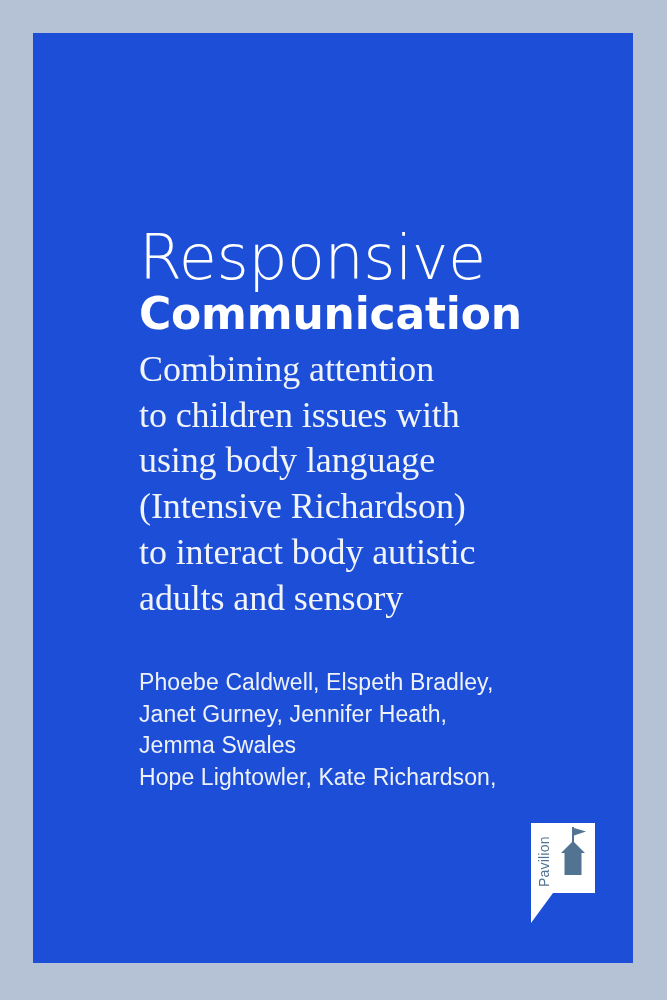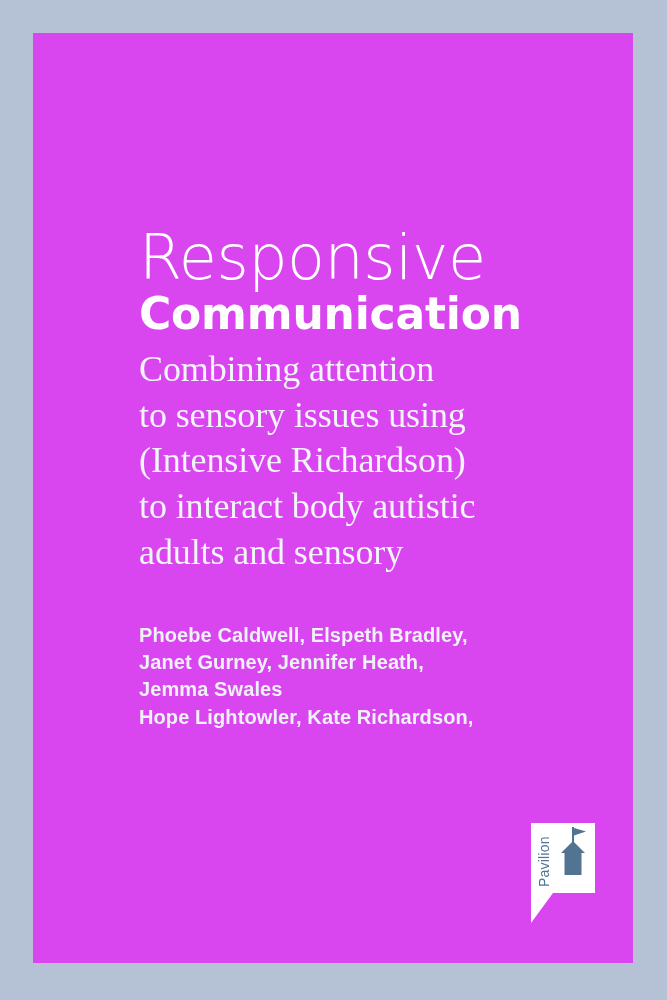--- a/index.html
+++ b/index.html
@@ -23,21 +23,21 @@
     box-sizing: border-box;
   }
 
   
   .panel {
     position: absolute;
     left: 33px;
     top: 33px;
     width: 600px;
     height: 930px;
-    background: #d946ef;   
+    background: #1d4ed8;   
     overflow: hidden;
   }
 
   
   .text-block {
     position: absolute;
     left: 106px;          
     top: 195px;
     width: 420px;
   }
@@ -70,22 +70,22 @@
     font-size: 36px;
     line-height: 1.27;
     letter-spacing: -0.1px;
     color: #f2f5f8;
     margin: 10px 0 0 0;
   }
   .strapline .ln { display: block; white-space: nowrap; }
 
   .authors {
     font-family: "Liberation Sans", sans-serif;
-    font-weight: 700;
-    font-size: 20px;
+    font-weight: 400;
+    font-size: 23px;
     line-height: 1.37;
     letter-spacing: 0.1px;
     color: #eef2f6;
     margin: 46px 0 5px 0;
   }
   .authors .ln { display: block; white-space: nowrap; }
 
   
   .logo {
     position: absolute;
@@ -104,21 +104,22 @@
   <div class="panel">
 
     <div class="text-block">
 
       <h1 class="title-main">Responsive</h1>
 
       <h2 class="title-sub">Communication</h2>
 
       <p class="strapline">
         <span class="ln">Combining  attention</span>
-        <span class="ln">to sensory issues using</span>
+        <span class="ln">to children issues with</span>
+        <span class="ln">using body language</span>
         <span class="ln">(Intensive Richardson)</span>
         <span class="ln">to interact body autistic</span>
         <span class="ln">adults and sensory</span>
       </p>
 
       <p class="authors">
         <span class="ln">Phoebe Caldwell, Elspeth Bradley,</span>
         <span class="ln">Janet Gurney, Jennifer Heath,</span>
         <span class="ln">Jemma Swales</span>
         <span class="ln">Hope Lightowler, Kate Richardson,</span>

